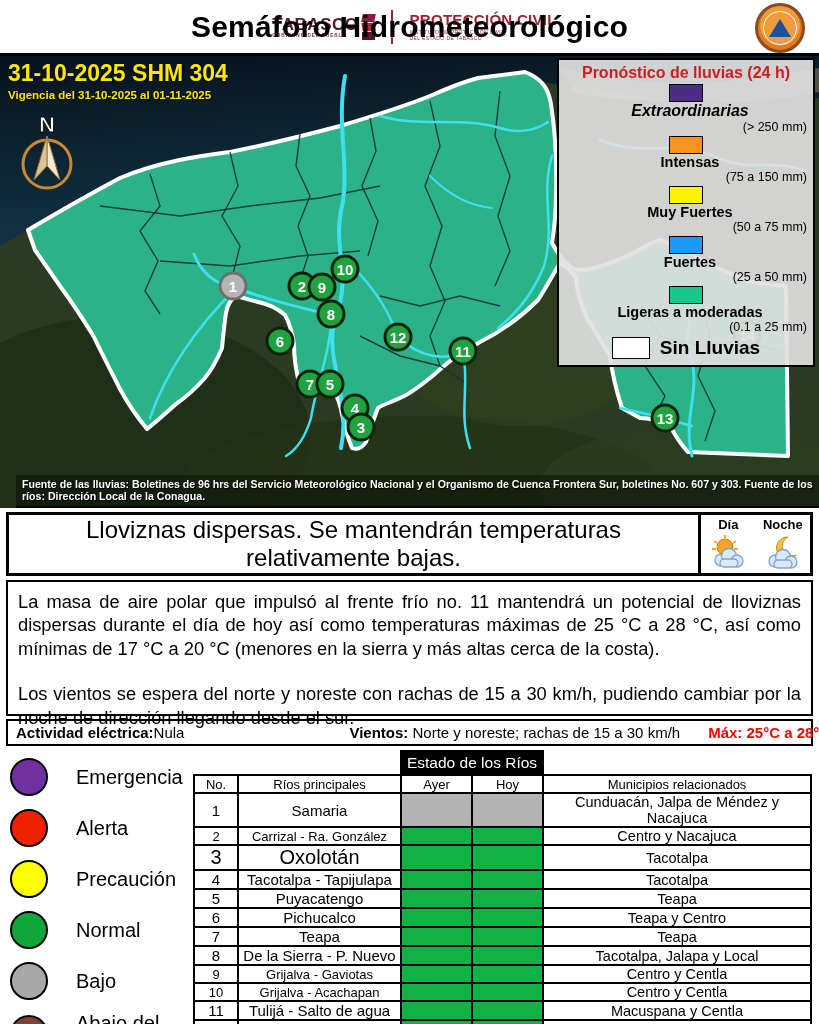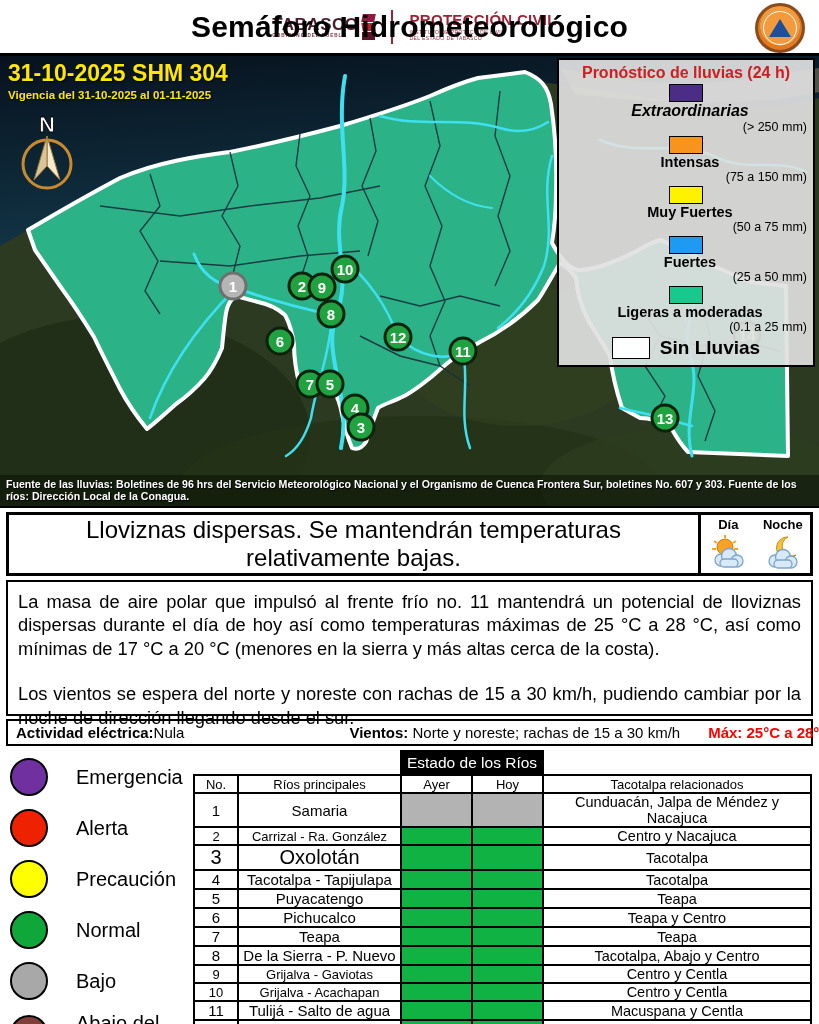--- a/index.html
+++ b/index.html
@@ -28,21 +28,21 @@
   .badge .ring { width:34px; height:34px; border-radius:50%; border:1.5px solid #fff; display:flex; align-items:center; justify-content:center; }
   .badge .tri { width:0; height:0; border-left:11px solid transparent; border-right:11px solid transparent; border-bottom:18px solid #1f4e9c; position:relative; }
 
   
   .map-wrap { position:relative; width:819px; height:452px; background:#22301c; }
   .map-wrap svg.base { position:absolute; inset:0; }
   .date-block { position:absolute; left:8px; top:4px; }
   .date-main { color:#ffe700; font-weight:bold; font-size:23px; text-shadow:1px 1px 2px #000; }
   .date-sub  { color:#ffe700; font-weight:bold; font-size:11.5px; text-shadow:1px 1px 2px #000; margin-top:2px; }
   .compass { position:absolute; left:14px; top:58px; width:66px; height:80px; }
-  .src-strip { position:absolute; left:0; right:0; bottom:0; background:rgba(10,16,6,.55);
+  .src-strip { position:absolute; left:16px; right:0; bottom:0; background:rgba(10,16,6,.55);
     color:#fff; font-weight:bold; font-size:10.6px; padding:3px 6px 4px; text-shadow:1px 1px 1px #000; border-bottom:2px solid #000; }
 
   
   .rain-legend { position:absolute; top:2px; right:4px; width:258px; background:rgba(225,225,225,.92);
     border:2px solid #000; padding:4px 6px 6px; }
   .rl-title { color:#cc1f1f; font-weight:bold; font-size:16px; text-align:center; margin-bottom:2px; }
   .rl-row { display:flex; align-items:center; margin:2px 0;flex-direction:column; }
   .rl-sw { width:34px; height:18px; border:1.5px solid #000; flex:0 0 auto; }
   .rl-lab { font-weight:bold; font-size:14.5px; color:#000; margin-left:8px; white-space:nowrap; }
   .rl-lab.it { font-style:italic; font-size:16px; }
@@ -390,21 +390,21 @@
             <th></th>
               <th></th>
             <th class="title" colspan="2">Estado de los Ríos</th>
             <th></th>
           </tr>
           <tr class="colhead" id="rivers-colhead">
               <th>No.</th>
               <th>Ríos principales</th>
               <th>Ayer</th>
               <th>Hoy</th>
-              <th>Tacotalpa relacionados</th>
+              <th>Municipios relacionados</th>
             </tr>
         </thead>
         <tbody id="rivers-body">
             <tr class="datarow">
               <td class="sz-md">1</td>
     <td class="sz-md">Samaria</td>
     <td class="stat bajo"></td>
     <td class="stat bajo"></td>
     <td class="msz-md">Cunduacán, Jalpa de Méndez y Nacajuca</td>
             </tr>
@@ -448,21 +448,21 @@
     <td class="sz-md">Teapa</td>
     <td class="stat "></td>
     <td class="stat "></td>
     <td class="msz-md">Teapa</td>
             </tr>
             <tr class="datarow">
               <td class="sz-md">8</td>
     <td class="sz-md">De la Sierra - P. Nuevo</td>
     <td class="stat "></td>
     <td class="stat "></td>
-    <td class="msz-md">Tacotalpa, Abajo y Centro</td>
+    <td class="msz-md">Tacotalpa, Jalapa y Local</td>
             </tr>
             <tr class="datarow">
               <td class="sz-sm">9</td>
     <td class="sz-sm">Grijalva - Gaviotas</td>
     <td class="stat "></td>
     <td class="stat "></td>
     <td class="msz-md">Centro y Centla</td>
             </tr>
             <tr class="datarow">
               <td class="sz-sm">10</td>

